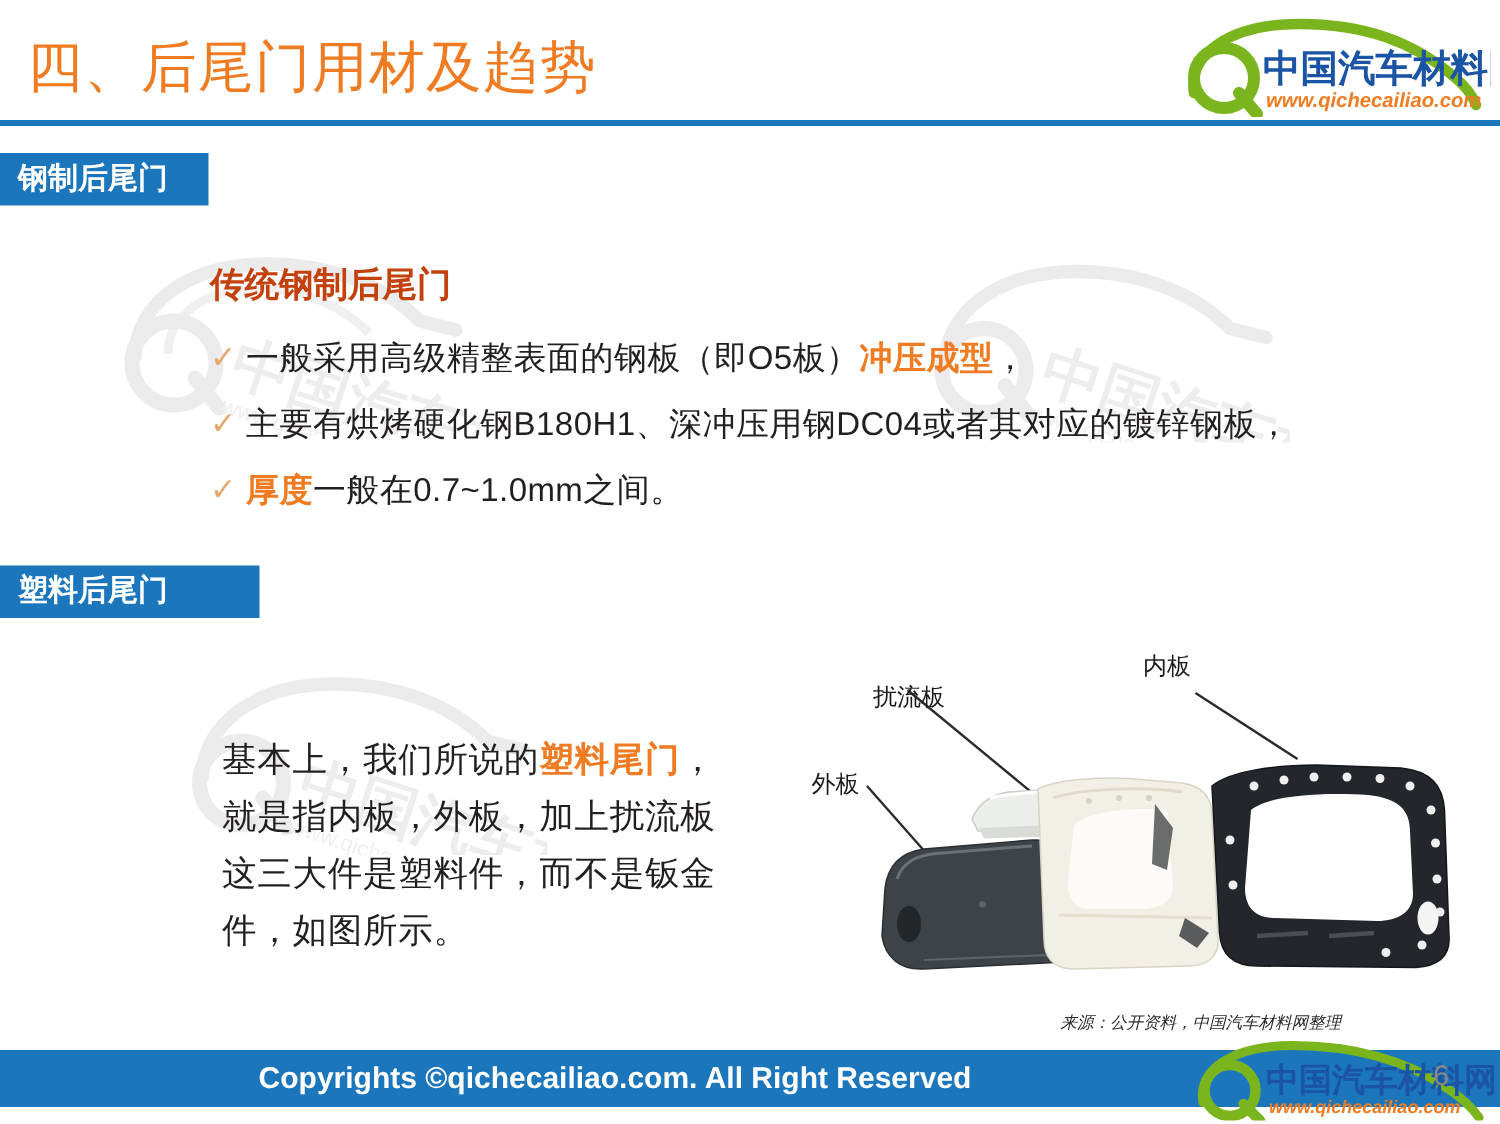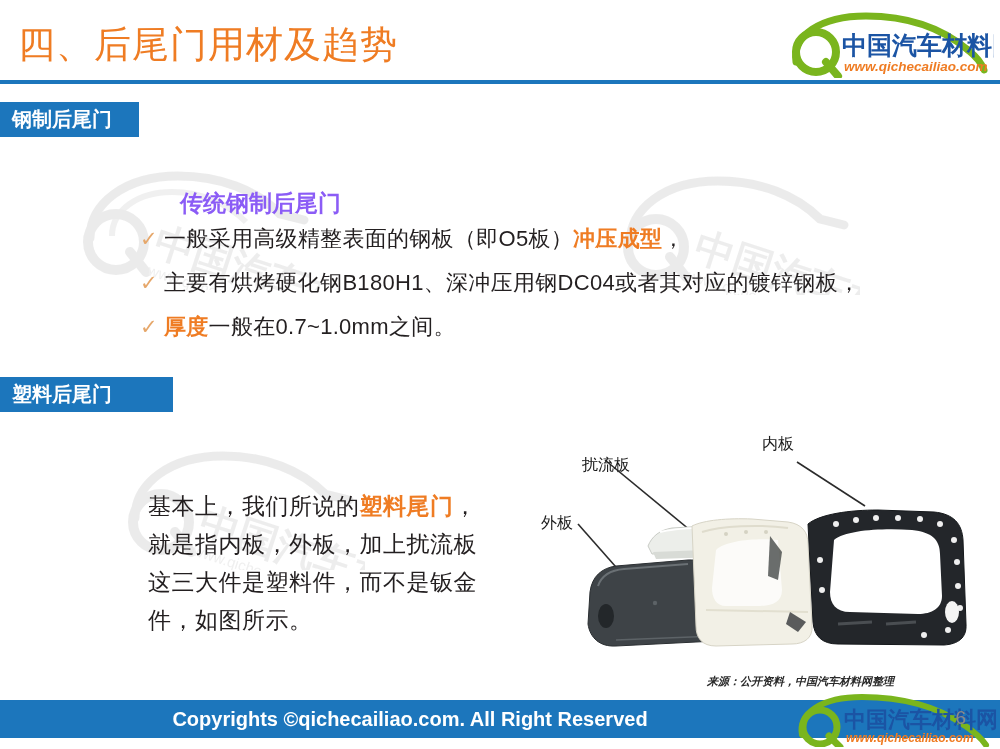--- a/index.html
+++ b/index.html
@@ -71,26 +71,25 @@
     white-space: nowrap;
     box-sizing: border-box;
   }
   #badge-steel { top: 102px; width: 139px; }
   #badge-plastic { top: 377px; width: 173px; }
 
   
   .sub-heading {
     position: absolute;
     left: 140px;
-    top: 188px;
+    top: 174px;
     font-size: 23px;
     font-weight: bold;
-    color: #8b5cf6;
-    white-space: nowrap;
-    margin-left: 40px;
+    color: #c2410c;
+    white-space: nowrap;
   }
   .bullet-list {
     position: absolute;
     left: 140px;
     top: 224px;
     width: 830px;
   }
   .bullet-row {
     display: flex;
     align-items: flex-start;
@@ -145,21 +144,21 @@
   #label-spoiler { left: 582px; top: 455px; }
   #label-inner   { left: 762px; top: 434px; }
   #label-outer   { left: 541px; top: 513px; }
 
   .source-note {
     position: absolute;
     left: 707px;
     top: 674px;
     font-size: 11px;
     font-style: italic;
-    font-weight: bold;
+    font-weight: normal;
     color: #2b2b2b;
     white-space: nowrap;
   }
 
   
   .footer-bar {
     position: absolute;
     left: 0;
     bottom: 11px;
     width: 1000px;

